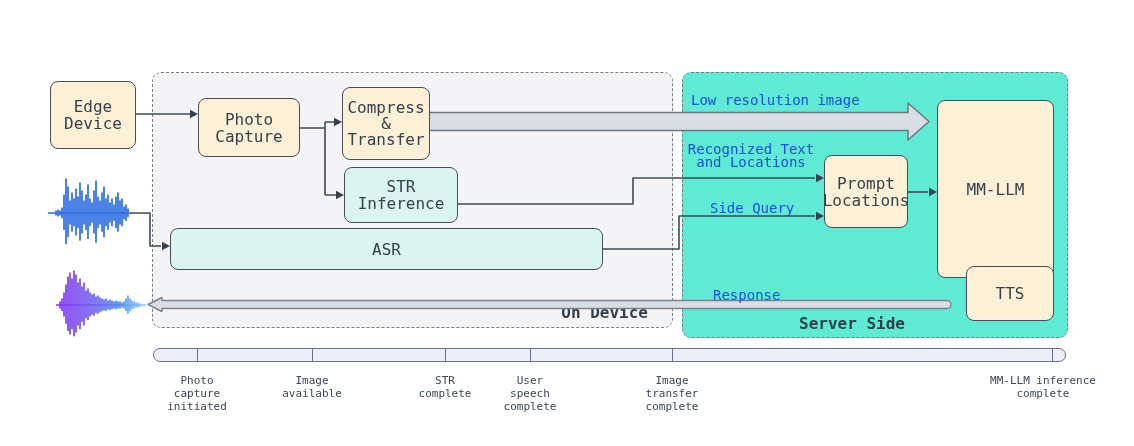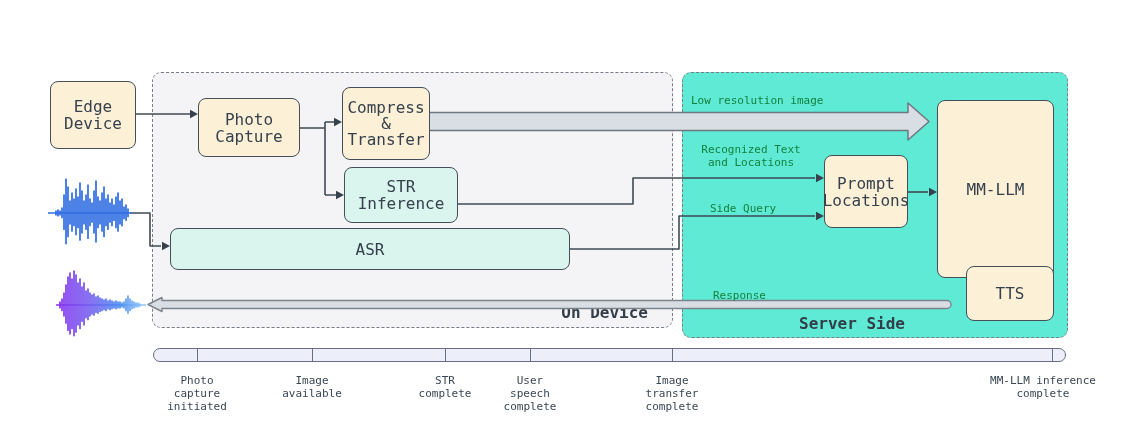--- a/index.html
+++ b/index.html
@@ -10,21 +10,21 @@
   .region.server-side{left:682px;top:72px;width:386px;height:266px;background:#5eead4;padding-left:40px;}
   .region-label{position:absolute;font-weight:bold;font-size:16px;color:#333e49;white-space:pre;}
   .region.on-device .region-label{right:24px;bottom:5px;}
   .region.server-side .region-label{left:116px;bottom:4px;}
   svg.layer{position:absolute;left:0;top:0;z-index:2;}
   .node{position:absolute;z-index:3;box-sizing:border-box;border:1.6px solid #454e59;border-radius:8px;
         display:flex;align-items:center;justify-content:center;text-align:center;
         font-size:16px;line-height:17px;white-space:pre-line;color:#36414d;}
   .node.warm{background:#fcf0d7;}
   .node.cool{background:#daf4ee;}
-  .flow-label{position:absolute;z-index:4;font-size:11px;line-height:13px;color:#15803d;white-space:pre;}
+  .flow-label{position:absolute;z-index:4;font-size:14px;line-height:13px;color:#1d4ed8;white-space:pre;}
   .flow-label.centered{transform:translateX(-50%);text-align:center;}
   .timeline-bar{position:absolute;z-index:1;left:153px;top:348px;width:913px;height:14px;box-sizing:border-box;
         background:#eceef9;border:1.2px solid #696e86;border-radius:8px;}
   .tick{position:absolute;top:-1px;width:1.2px;height:13px;background:#696e86;}
   .event-label{position:absolute;z-index:1;top:374px;transform:translateX(-50%);
         font-size:11px;line-height:13px;color:#3b4754;white-space:pre;text-align:center;}
 </style>
 </head>
 <body>
 
@@ -159,21 +159,21 @@
 
   <div class="node warm" style="left:50px;top:81px;width:86px;height:68px;">Edge
 Device</div>
   <div class="node warm" style="left:198px;top:98px;width:102px;height:59px;">Photo
 Capture</div>
   <div class="node warm" style="left:342px;top:87px;width:88px;height:73px;line-height:16px;">Compress
 &amp;
 Transfer</div>
   <div class="node cool" style="left:344px;top:167px;width:114px;height:56px;">STR
 Inference</div>
-  <div class="node cool" style="left:170px;top:228px;width:400px;height:42px;">ASR</div>
+  <div class="node cool" style="left:170px;top:228px;width:433px;height:42px;">ASR</div>
   <div class="node warm" style="left:824px;top:155px;width:84px;height:73px;">Prompt
 Locations</div>
   <div class="node warm" style="left:937px;top:100px;width:117px;height:178px;">MM-LLM</div>
   <div class="node warm" style="left:966px;top:266px;width:88px;height:55px;text-align:right;">TTS</div>
 
   <div class="flow-label" style="left:691px;top:94px;">Low resolution image</div>
   <div class="flow-label centered" style="left:751px;top:143px;">Recognized Text
 and Locations</div>
   <div class="flow-label" style="left:710px;top:202px;">Side Query</div>
   <div class="flow-label" style="left:713px;top:277px;margin-top:12px;">Response</div>

